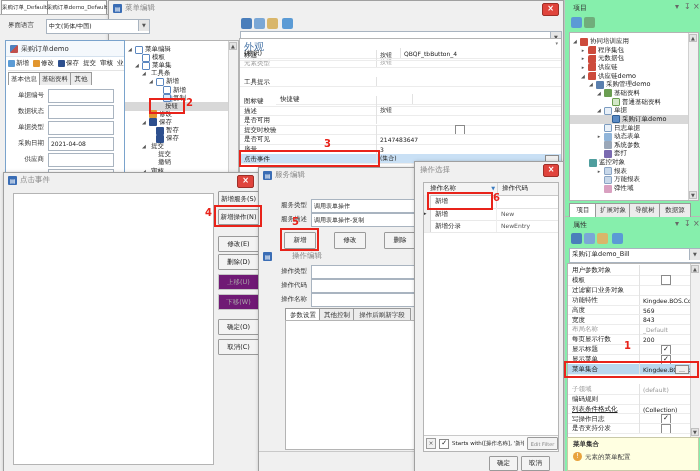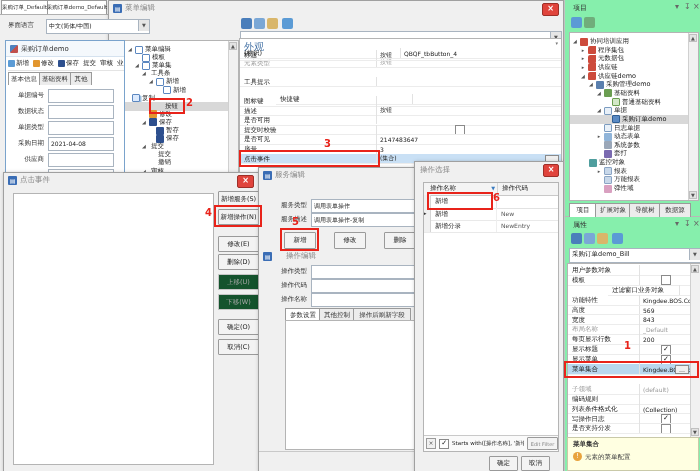--- a/index.html
+++ b/index.html
@@ -4,21 +4,21 @@
 <style>
   html,body{margin:0;padding:0}
   body{font-family:"DejaVu Sans",sans-serif;background:#e8e8e8}
   #stage{position:relative;width:700px;height:471px;background:#f0f0f0;overflow:hidden;font-size:8px;color:#222}
   .abs{position:absolute}
   .win{position:absolute;background:#f0f0f0;border:1px solid #a0a0a0;box-shadow:1px 1px 4px rgba(0,0,0,.28)}
   .ttl-txt{color:#8a8a8a;font-size:7.5px;white-space:nowrap}
   .closebtn{position:absolute;width:15px;height:11px;background:#e0443c;border:1px solid #9e2f28;color:#fff;font-size:8px;line-height:9px;text-align:center;border-radius:2px;font-weight:bold}
   .whitebox{position:absolute;background:#fff;border:1px solid #b4b4b4}
   .btn{position:absolute;background:#f3f3f3;border:1px solid #9a9a9a;font-size:6.5px;display:flex;align-items:center;justify-content:center;white-space:nowrap;border-radius:1px;color:#222}
-  .btn.disabled{color:#aaa;border-color:#c6c6c6;background:#14532d}
+  .btn.disabled{color:#aaa;border-color:#c6c6c6;background:#701a75}
   .lbl{position:absolute;font-size:6.5px;white-space:nowrap;color:#333}
   .input{position:absolute;background:#fff;border:1px solid #a9b4c0;font-size:6px;line-height:9px;padding:1px 0 0 2px;white-space:nowrap;overflow:hidden}
   .tab{position:absolute;font-size:6.5px;display:flex;align-items:center;justify-content:center;white-space:nowrap;border:1px solid #9a9a9a;background:#ececec;border-bottom:none;color:#333}
   .tab.on{background:#fff}
   .muted{color:#9a9a9a}
   .rednum{position:absolute;color:#e8231a;font-weight:bold;font-size:10px;z-index:60}
   .redbox{position:absolute;border:2px solid #e8231a;z-index:59;pointer-events:none}
   .cbx{display:inline-block;width:8px;height:8px;border:1px solid #8a8a8a;background:#fff;font-size:7px;line-height:7px;text-align:center;color:#222;flex:none}
   .trow{position:absolute;display:flex;align-items:center;gap:2px;font-size:6.5px;line-height:9px;white-space:nowrap;height:9px}
   .exp{width:6px;font-size:5px;color:#555;flex:none;text-align:center}
@@ -106,21 +106,21 @@
         <div class="trow" style="left: 0px; right: 0px; top: 36.4px; padding-left: 24px;">
           <span class="exp">◢</span>
           <span class="ic ic-doc"></span>
           <span>新增</span>
         </div>
         <div class="trow" style="left: 0px; right: 0px; top: 44.5px; padding-left: 31px;">
           <span class="exp"></span>
           <span class="ic ic-doc"></span>
           <span>新增</span>
         </div>
-        <div class="trow" style="left: 0px; right: 0px; top: 52.6px; ">
+        <div class="trow" style="left: 0px; right: 0px; top: 52.6px; padding-left: 31px;">
           <span class="exp"></span>
           <span class="ic ic-copy"></span>
           <span>复制</span>
         </div>
         <div class="trow" style="left: 0px; right: 0px; top: 60.7px; padding-left: 31px; background: rgb(216, 216, 216);">
           <span class="exp"></span>
           <span class="ic ic-none"></span>
           <span>按钮</span>
         </div>
         <div class="trow" style="left: 0px; right: 0px; top: 68.8px; padding-left: 17px;">
@@ -325,21 +325,21 @@
     <div class="input" style="left:52px;top:45px;width:110px;height:11px"><span>调用表单操作-复制</span></div>
     <div class="btn" style="left:25px;top:64px;width:30px;height:15px">
         <span>新增</span>
       </div>
     <div class="btn" style="left:75px;top:64px;width:30px;height:15px">
         <span>修改</span>
       </div>
     <div class="btn" style="left:125px;top:64px;width:30px;height:15px">
         <span>删除</span>
       </div>
-    <div class="abs" style="left:4px;top:83px;display:flex;align-items:flex-end;gap:14px">
+    <div class="abs" style="left:4px;top:83px;display:flex;align-items:flex-end;gap:20px">
       <span class="blue-ic">▤</span>
       <span class="ttl-txt">操作编辑</span>
     </div>
     <span class="lbl" style="left:22px;top:99px">操作类型</span>
     <div class="input" style="left:52px;top:97px;width:112px;height:11px"></div>
     <span class="lbl" style="left:22px;top:113px">操作代码</span>
     <div class="input" style="left:52px;top:111px;width:112px;height:11px"></div>
     <span class="lbl" style="left:22px;top:127px">操作名称</span>
     <div class="input" style="left:52px;top:125px;width:112px;height:11px"></div>
     <div class="tab on" style="left:26px;top:140px;width:34px;height:12px">
@@ -542,21 +542,21 @@
           <div class="grow" style="top: 0px; height: 9.9px;">
             <div class="gname" style="width: 72px;">用户参数对象</div>
             <div class="gval"></div>
           </div>
           <div class="grow" style="top: 9.9px; height: 9.9px;">
             <div class="gname" style="width: 72px;">模板</div>
             <div class="gval">
               <span class="cbx" style="margin-left: 18px;"></span>
             </div>
           </div>
-          <div class="grow" style="top: 19.8px; height: 9.9px; margin-left: 40px;">
+          <div class="grow" style="top: 19.8px; height: 9.9px;">
             <div class="gname" style="width: 72px;">过滤窗口业务对象</div>
             <div class="gval"></div>
           </div>
           <div class="grow" style="top: 39.6px; height: 9.9px;">
             <div class="gname" style="width: 72px;">高度</div>
             <div class="gval">569</div>
           </div>
           <div class="grow" style="top: 29.7px; height: 9.9px;">
             <div class="gname" style="width: 72px;">功能特性</div>
             <div class="gval">Kingdee.BOS.Core.Metada...</div>
@@ -591,21 +591,21 @@
             <span class="ell" style="position: absolute; right: 2px; top: 1px; width: 12px; height: 6.9px;">…</span>
           </div>
           <div class="grow" style="top: 118.8px; height: 9.9px;">
             <div class="gname muted" style="width: 72px;">子领域</div>
             <div class="gval muted">(default)</div>
           </div>
           <div class="grow" style="top: 128.7px; height: 9.9px;">
             <div class="gname" style="width: 72px;">编码规则</div>
             <div class="gval"></div>
           </div>
-          <div class="grow" style="top: 138.6px; height: 9.9px;">
+          <div class="grow" style="top: 138.6px; height: 9.9px; text-decoration: underline;">
             <div class="gname" style="width: 72px;">列表条件格式化</div>
             <div class="gval">(Collection)</div>
           </div>
           <div class="grow" style="top: 148.5px; height: 9.9px;">
             <div class="gname" style="width: 72px;">写操作日志</div>
             <div class="gval">
               <span class="cbx" style="margin-left: 18px;">✓</span>
             </div>
           </div>
           <div class="grow" style="top: 158.4px; height: 9.9px;">

